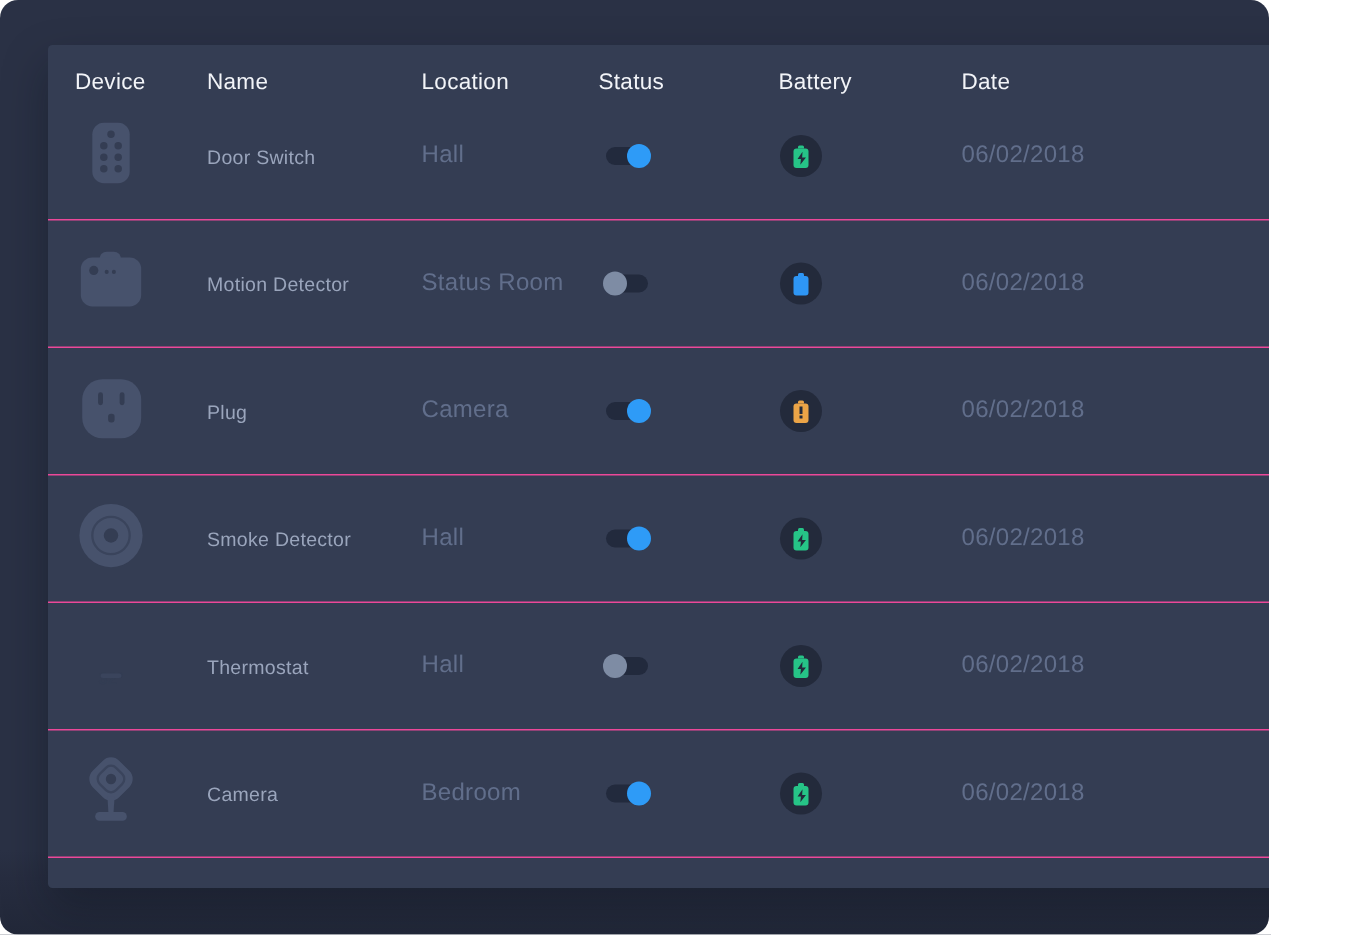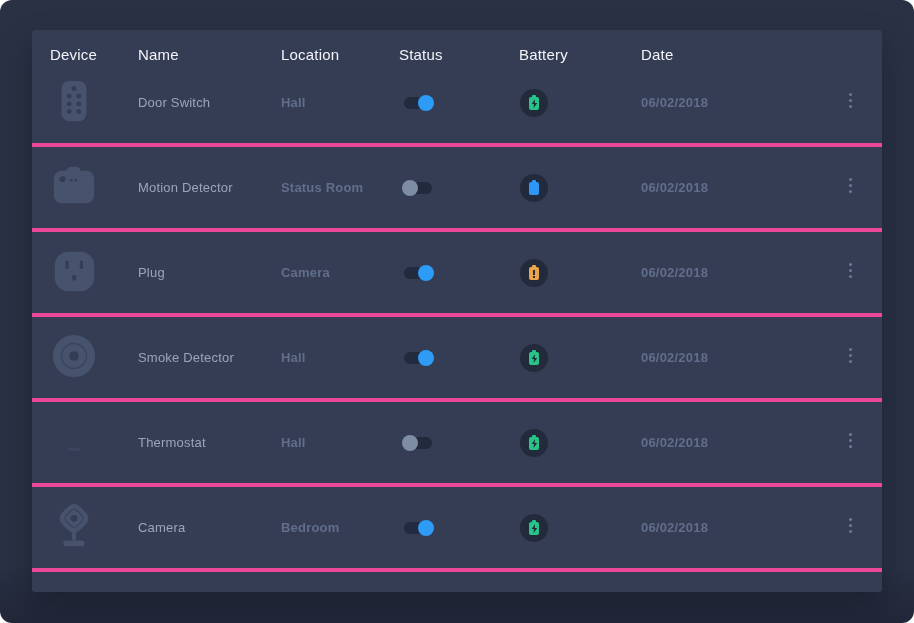--- a/index.html
+++ b/index.html
@@ -1,42 +1,42 @@
 <!DOCTYPE html>
 <html><head>
 <meta charset="utf-8">
 <style>
   * { margin:0; padding:0; box-sizing:border-box; }
   html,body { background:#ffffff; }
   body { width:914px; height:623px; font-family:"Liberation Sans", sans-serif; }
 
   .window {
-    position:relative; width:914px; height:623px; border-radius:12px; overflow:hidden;
+    position:relative; width:846px; height:623px; border-radius:12px; overflow:hidden;
     background:linear-gradient(180deg, #2a3145 0%, #2a3145 91%, #272d40 94%, #222839 100%);
   }
 
   .panel {
     position:absolute; left:32px; top:30px; width:850px; height:562px;
     background:#343d53; border-radius:3px;
     box-shadow:0 14px 30px rgba(10,14,24,.35);
   }
 
   .thead, .row {
     display:grid;
     grid-template-columns: 88px 143px 118px 120px 122px 1fr 42px;
     align-items:center;
     padding-left:18px;
   }
   .thead { height:32px; padding-top:16px; }
   .th { color:#f2f4f8; font-size:15px; letter-spacing:.2px; }
 
-  .row { height:85px; border-bottom:4px solid #ec4899; }
+  .row { height:85px; border-bottom:1px solid #ec4899; }
 
   .name { color:#9aa5bc; font-size:13px; letter-spacing:.2px; }
-  .dim  { color:#616e8b; font-size:13px; letter-spacing:.2px;font-weight:bold; }
+  .dim  { color:#616e8b; font-size:16px; letter-spacing:.2px; }
 
   
   .dev-icon { display:inline-block; width:46px; height:48px; margin-left:1px; }
   .body { fill:#47526c; }
   .hole { fill:#343d53; }
   .ring { fill:none; stroke:#3a445c; stroke-width:1.6; }
 
   .thermo {
     position:relative; width:42px; height:42px; margin:3px 0 0 2px;
     background:#47526c; border-radius:11px; text-align:center;

